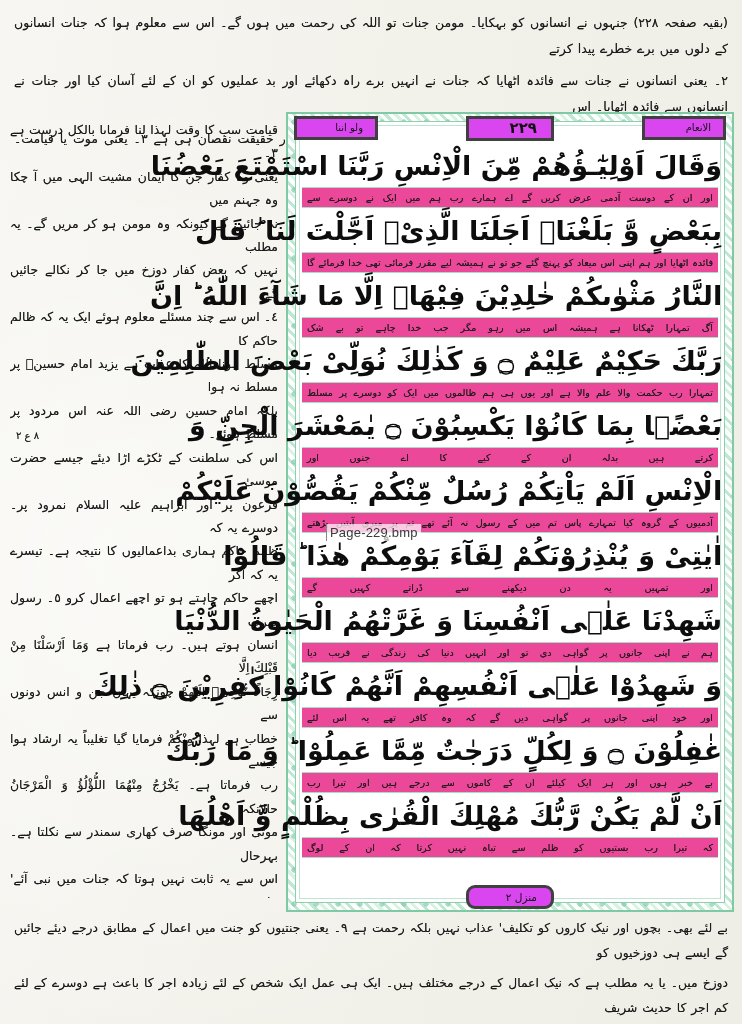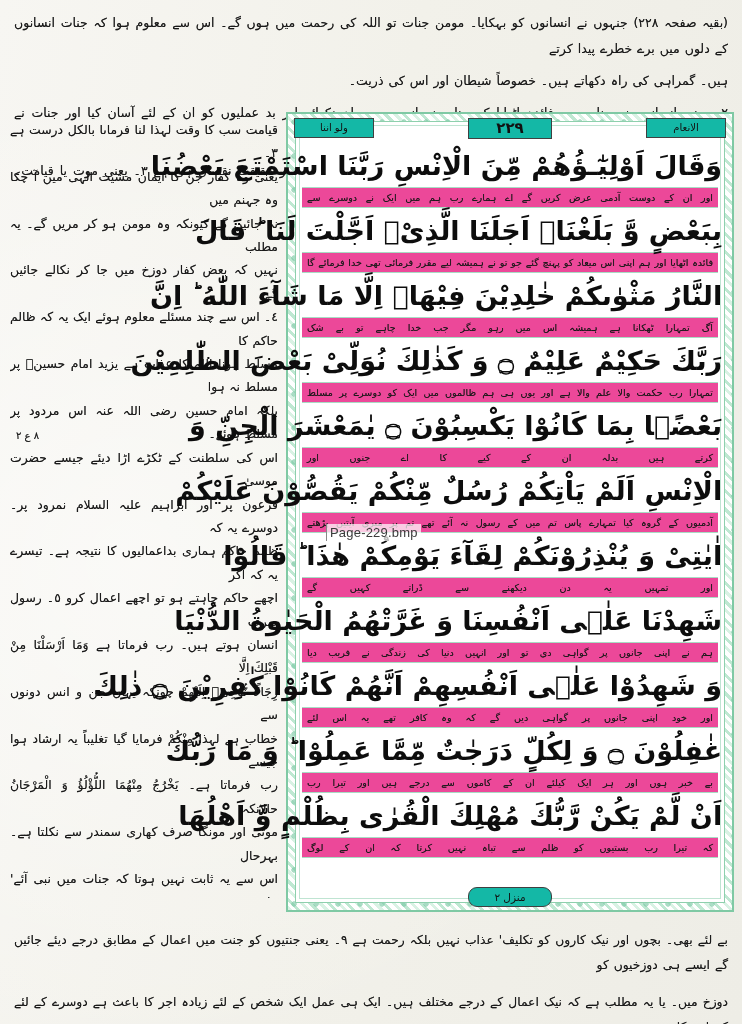--- a/index.html
+++ b/index.html
@@ -113,25 +113,25 @@
 
   
   #quran-header{
     position:absolute;
     top:2px;left:2px;right:2px;height:28px;
     z-index:5;
     display:flex;align-items:center;justify-content:space-between;
     padding:0 6px;box-sizing:border-box;
   }
   .hdr-cell{
-    background:#14b8a6;
-    border:1px solid #404040;
+    background:#d946ef;
+    border:3px solid #404040;
     font-size:10px;line-height:14px;
     padding:2px 12px;
-    min-width:54px;text-align:center;
+    min-width:54px;text-align:right;
     color:#111;
   }
   .hdr-cell.page-no{
     font-size:15px;line-height:17px;
     padding:1px 14px;font-weight:600;
     letter-spacing:2px;
   }
 
   
   #quran-footer{
@@ -190,35 +190,34 @@
     z-index:8;direction:ltr;
     letter-spacing:.2px;
   }
 
   
   #bottom-commentary{
     position:absolute;
     left:14px;right:14px;top:916px;height:100px;
   }
   #bottom-commentary p{
-    margin:12px 0 5px 0;
+    margin:0 0 5px 0;
     font-size:12.3px;line-height:25px;
     word-spacing:1px;
   }
 </style>
 </head>
 <body>
 
 <div class="scan-tint"></div>
 
 <div class="page">
 
   <div id="top-commentary" class="urdu">
     <p>(بقیہ صفحہ ٢٢٨) جنہوں نے انسانوں کو بہکایا۔ مومن جنات تو اللہ کی رحمت میں ہوں گے۔ اس سے معلوم ہوا کہ جنات انسانوں کے دلوں میں برے خطرے پیدا کرتے</p>
-    <p>ہیں۔ گمراہی کی راہ دکھاتے ہیں۔ خصوصاً شیطان اور اس کی ذریت۔</p>
     <p>٢۔ یعنی انسانوں نے جنات سے فائدہ اٹھایا کہ جنات نے انہیں برے راہ دکھائے اور بد عملیوں کو ان کے لئے آسان کیا اور جنات نے انسانوں سے فائدہ اٹھایا۔ اس</p>
     <p>طرح کہ انسانوں نے ان کی پوجا کی۔ لہذا فائدے سے مراد دنیاوی فائدہ ہے جو در حقیقت نقصان ہی ہے ٣۔ یعنی موت یا قیامت۔ موت ہر شخص کا علیحدہ وقت ہے اور</p>
   </div>
 
   <div id="side-commentary" class="urdu">
     <p>قیامت سب کا وقت لہذا لنا فرماںا بالکل درست ہے ٣۔</p>
     <p>یعنی وہ کفار جن کا ایمان مشیت الہی میں آ چکا وہ جہنم میں</p>
     <p>نہ جائیں گے کیونکہ وہ مومن ہو کر مریں گے۔ یہ مطلب</p>
     <p>نہیں کہ بعض کفار دوزخ میں جا کر نکالے جائیں گے۔</p>
     <p>٤۔ اس سے چند مسئلے معلوم ہوئے ایک یہ کہ ظالم حاکم کا</p>

